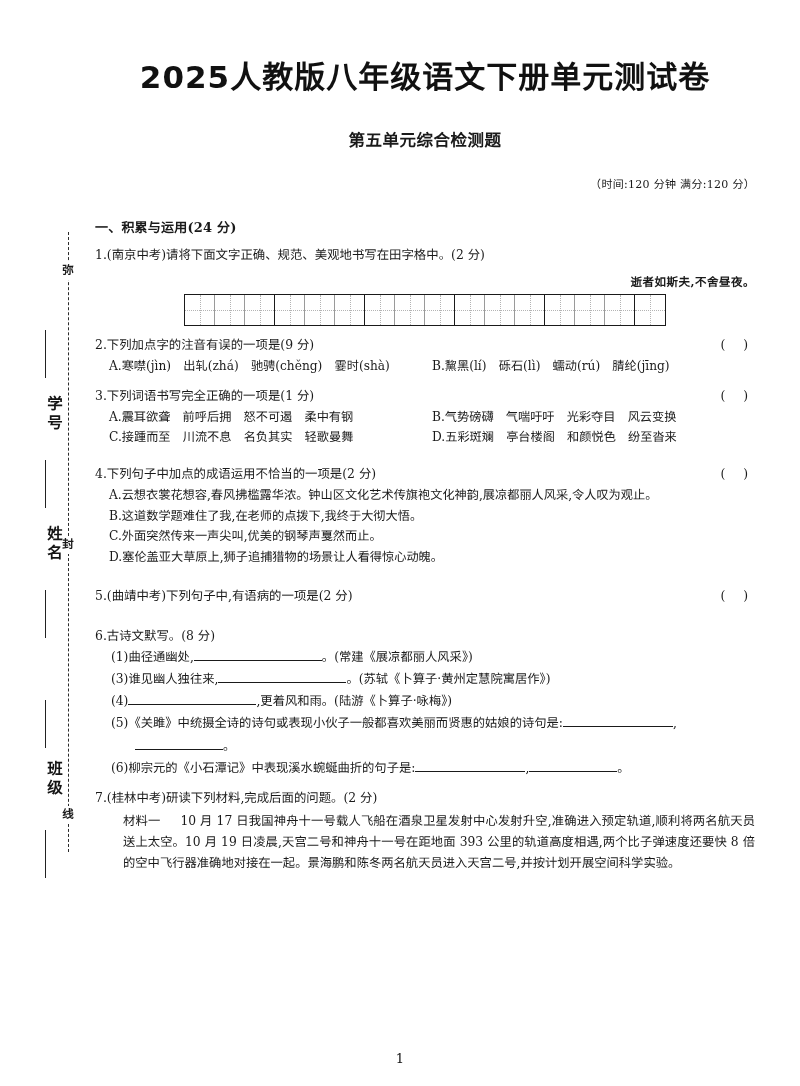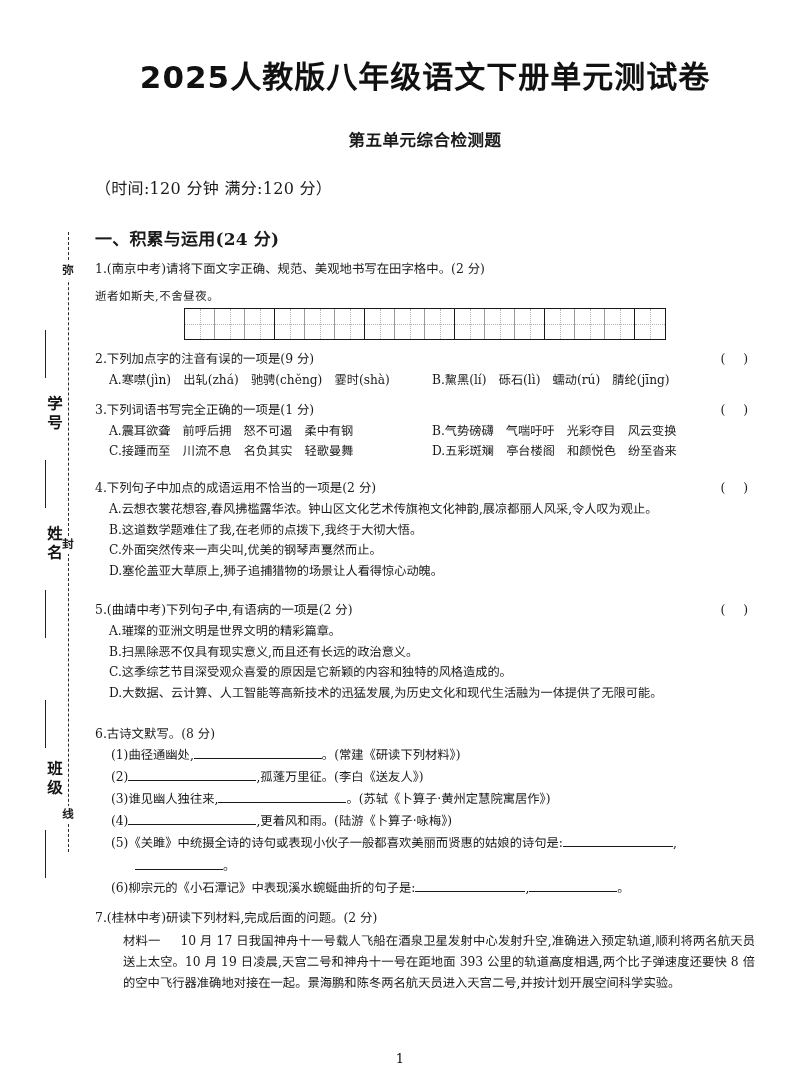--- a/index.html
+++ b/index.html
@@ -94,28 +94,28 @@
     color:#111;
   }
   .doc-subtitle{
     text-align:center;
     font-size:16.5px;
     font-weight:700;
     margin-top:30px;
     letter-spacing:0.5px;
   }
   .doc-meta{
-    text-align:left;
-    font-size:16px;
+    text-align:right;
+    font-size:11px;
     margin-top:24px;
     letter-spacing:0.3px;
   }
 
   .section-head{
-    font-size:17px;
+    font-size:13px;
     font-weight:700;
     margin-top:26px;
     letter-spacing:0.2px;
   }
 
   .q{
     position:relative;
     font-size:12.4px;
     line-height:1.62;
     margin-top:9px;
@@ -137,25 +137,25 @@
   }
   .opt-col{ width:330px; }
   .opt-line{
     font-size:12.2px;
     line-height:1.70;
     padding-left:14px;
   }
 
   
   .grid-caption{
-    text-align:left;
+    text-align:right;
     font-size:11.5px;
     margin-top:8px;
     letter-spacing:0.5px;
-    font-weight:400;
+    font-weight:700;
   }
   .grid-wrap{
     display:flex;
     justify-content:center;
     margin-top:5px;
   }
   .tzg{
     display:flex;
     border:1.4px solid #1a1a1a;
   }
@@ -319,36 +319,27 @@
       <div class="opt-line">A.云想衣裳花想容,春风拂槛露华浓。钟山区文化艺术传旗袍文化神韵,展凉都丽人风采,令人叹为观止。</div>
       <div class="opt-line">B.这道数学题难住了我,在老师的点拨下,我终于大彻大悟。</div>
       <div class="opt-line">C.外面突然传来一声尖叫,优美的钢琴声戛然而止。</div>
       <div class="opt-line">D.塞伦盖亚大草原上,狮子追捕猎物的场景让人看得惊心动魄。</div>
     </div>
 
     <div class="q" style="margin-top:18px;">
       <span>5.</span><span>(曲靖中考)下列句子中,有语病的一项是(2 分)</span>
       <span class="paren">(    )</span>
     </div>
-    <div class="opts">
-      <div class="opt-line">A.璀璨的亚洲文明是世界文明的精彩篇章。</div>
-      <div class="opt-line">B.扫黑除恶不仅具有现实意义,而且还有长远的政治意义。</div>
-      <div class="opt-line">C.这季综艺节目深受观众喜爱的原因是它新颖的内容和独特的风格造成的。</div>
-      <div class="opt-line">D.大数据、云计算、人工智能等高新技术的迅猛发展,为历史文化和现代生活融为一体提供了无限可能。</div>
-    </div>
 
     <div class="q" style="margin-top:20px;">
       <span>6.</span><span>古诗文默写。(8 分)</span>
     </div>
 
     <div class="sub-item">
-      <span>(1)</span><span>曲径通幽处,</span><span class="blank b-xl"></span><span>。(常建《研读下列材料》)</span>
-    </div>
-    <div class="sub-item">
-      <span>(2)</span><span class="blank b-xl"></span><span>,孤蓬万里征。(李白《送友人》)</span>
+      <span>(1)</span><span>曲径通幽处,</span><span class="blank b-xl"></span><span>。(常建《展凉都丽人风采》)</span>
     </div>
     <div class="sub-item">
       <span>(3)</span><span>谁见幽人独往来,</span><span class="blank b-xl"></span><span>。(苏轼《卜算子·黄州定慧院寓居作》)</span>
     </div>
     <div class="sub-item">
       <span>(4)</span><span class="blank b-xl"></span><span>,更着风和雨。(陆游《卜算子·咏梅》)</span>
     </div>
     <div class="sub-item">
       <span>(5)</span><span>《关雎》中统摄全诗的诗句或表现小伙子一般都喜欢美丽而贤惠的姑娘的诗句是:</span><span class="blank b-lg"></span><span>,</span>
       <div style="padding-left:24px;">

